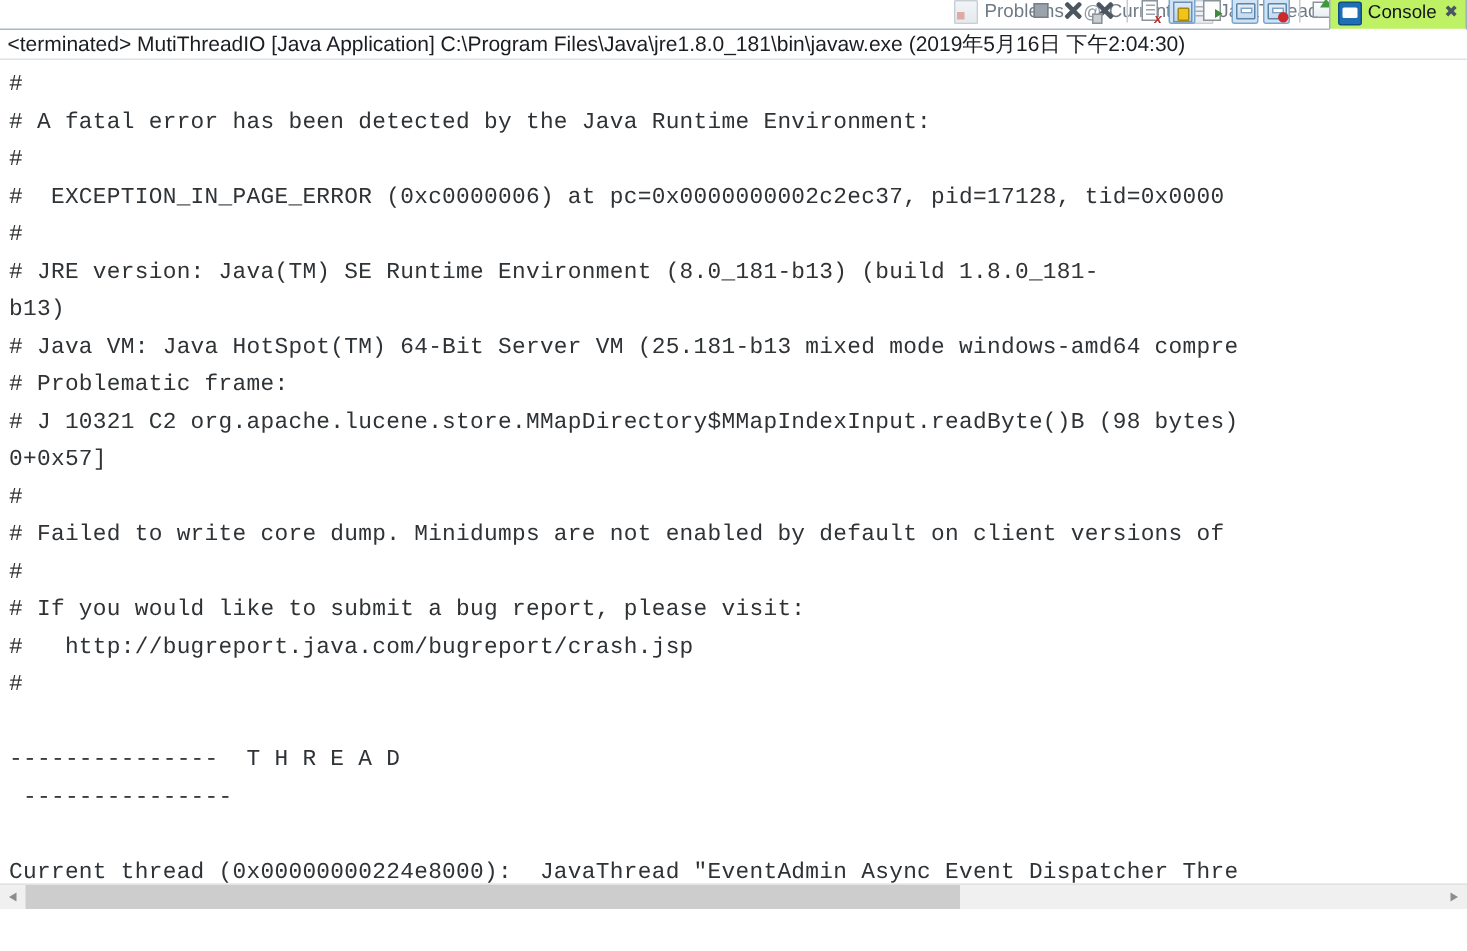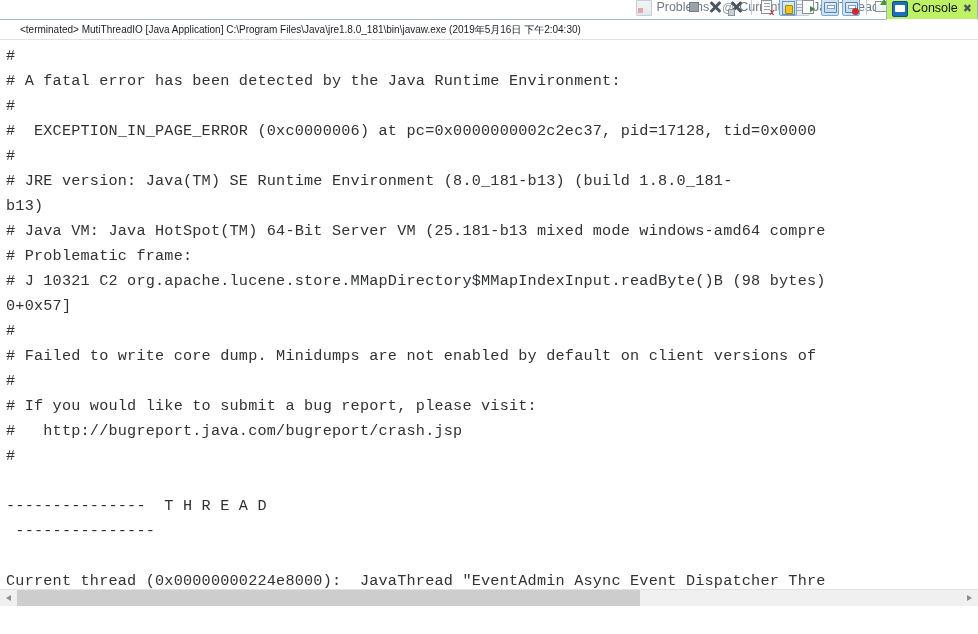--- a/index.html
+++ b/index.html
@@ -248,22 +248,22 @@
   .ic-min {
     position:absolute; left:4px; top:6px; width:10px; height:3px;
     border:1px solid #7d8894; box-sizing:border-box; background:#f6f8fa;
   }
 
   
   .procline {
     height: 20px;
     display: flex;
     align-items: center;
-    padding-left: 20px;
-    font-size: 10px;
+    padding-left: 5px;
+    font-size: 14px;
     color: #1a1d21;
     border-bottom: 1px solid #dde3e9;
     white-space: nowrap;
     overflow: hidden;
     box-sizing: border-box;
   }
 
   
   .console {
     position: relative;

